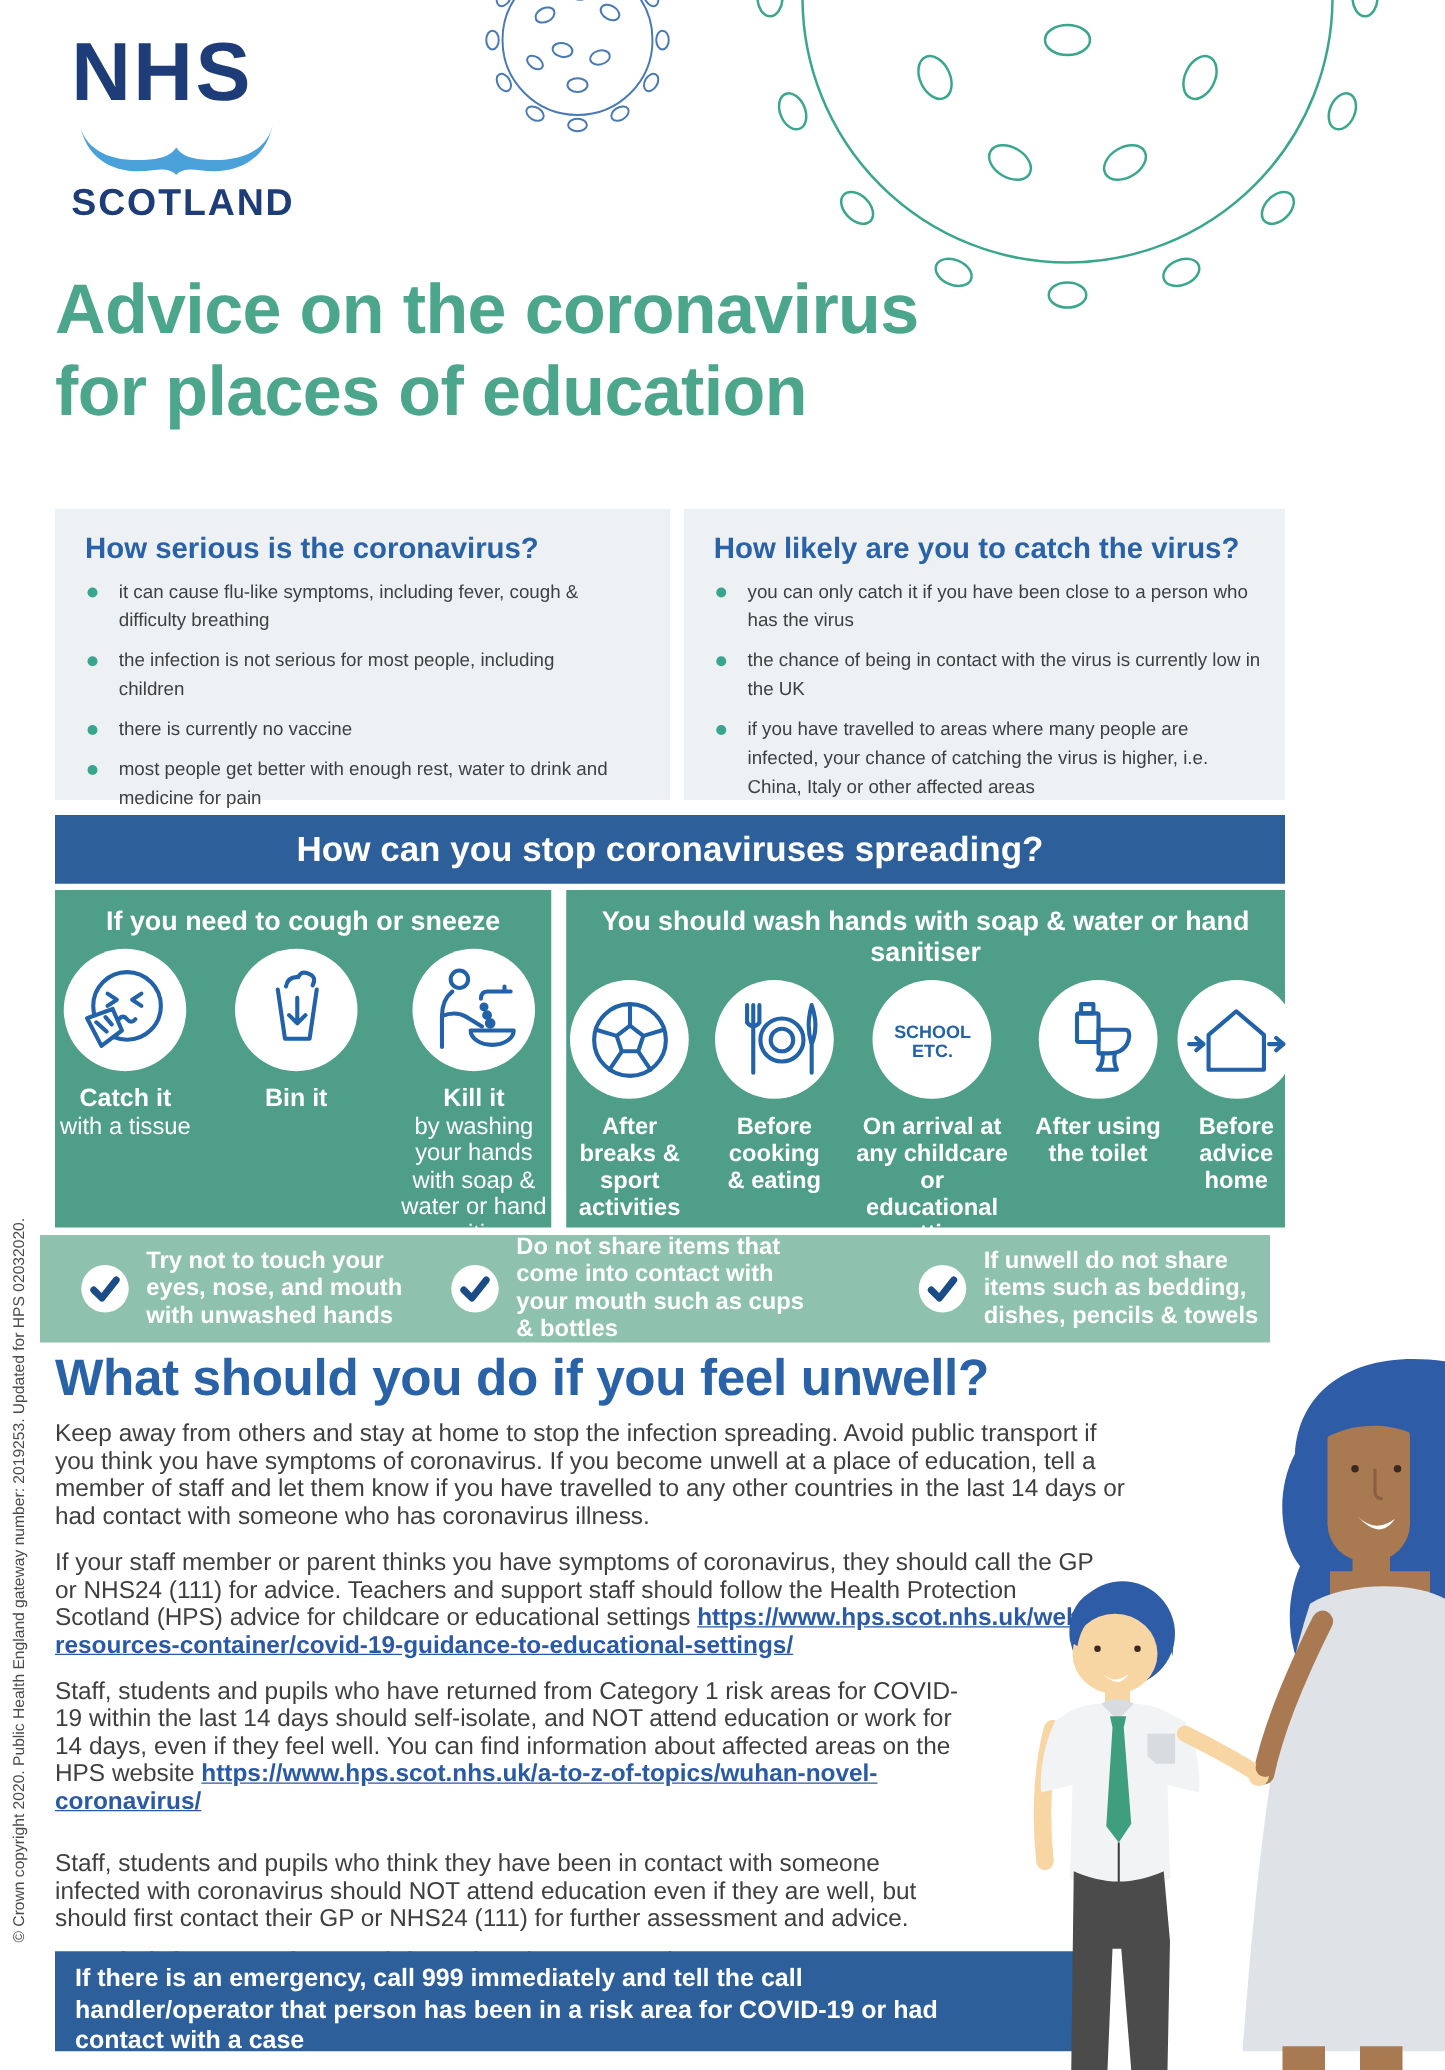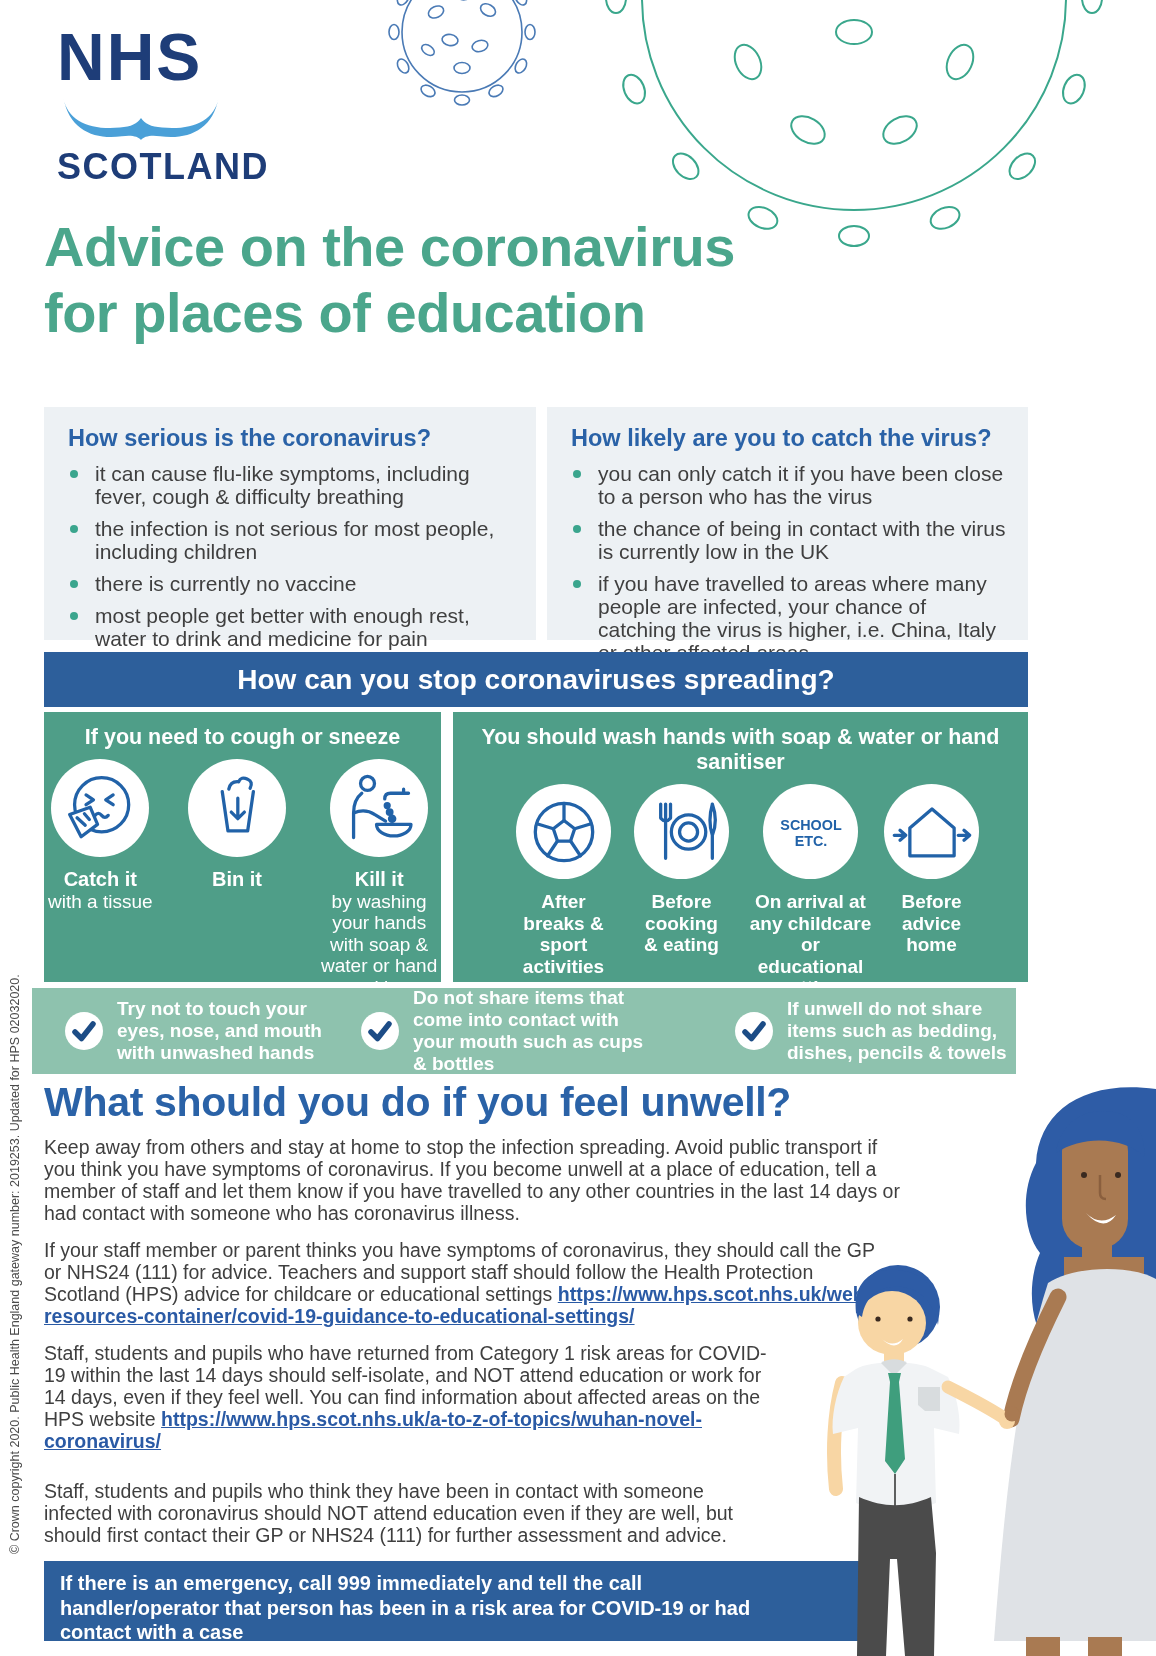--- a/index.html
+++ b/index.html
@@ -3,31 +3,31 @@
 <meta charset="utf-8">
 <style>
   html,body{margin:0;padding:0;background:#fff;}
   *{box-sizing:border-box;}
   .page{position:relative;width:1156px;height:1656px;overflow:hidden;background:#fff;
         font-family:"Liberation Sans",sans-serif;color:#3f3f3f;}
   
   .nhs-logo{position:absolute;left:57px;top:24px;width:180px;}
   .nhs-word{font-size:66px;font-weight:700;color:#1e3d78;letter-spacing:2px;line-height:1;}
   .nhs-wave{display:block;margin-top:6px;width:168px;height:44px;}
-  .nhs-scotland{font-size:36px;font-weight:700;color:#1e3d78;letter-spacing:1.5px;margin-top:6px;}
+  .nhs-scotland{font-size:30px;font-weight:700;color:#1e3d78;letter-spacing:1.5px;margin-top:6px;}
   .virus{position:absolute;}
   .page-title{position:absolute;left:44px;top:214px;font-size:56px;line-height:66px;
               font-weight:700;color:#4ba68c;letter-spacing:-0.5px;}
   
   .info-box{position:absolute;top:407px;height:233px;background:#edf1f4;padding:18px 18px 0 24px;}
   .info-box.left{left:44px;width:492px;}
   .info-box.right{left:547px;width:481px;}
   .info-box h3{margin:0 0 10px 0;font-size:23.5px;color:#2a62a7;}
   .info-box ul{margin:0;padding:0;list-style:none;}
-  .info-box li{position:relative;padding-left:27px;margin-bottom:9px;font-size:21px;line-height:23px;}
+  .info-box li{position:relative;padding-left:27px;margin-bottom:9px;font-size:15px;line-height:23px;}
   .info-box li .dot{position:absolute;left:2px;top:8px;width:8px;height:8px;border-radius:50%;background:#3aa58d;}
   .info-box.left li{max-width:432px;}
   .info-box.right li{max-width:450px;}
   
   .spread-banner{position:absolute;left:44px;top:652px;width:984px;height:55px;background:#2d5f9b;
                  color:#fff;font-size:28px;font-weight:700;text-align:center;line-height:55px;}
   
   .green-panel{position:absolute;top:712px;height:270px;background:#4f9e88;color:#fff;}
   .green-panel.cough{left:44px;width:397px;}
   .green-panel.wash{left:453px;width:575px;}
@@ -310,20 +310,33 @@
         <div class="icon-label" style="max-width:90px">Before cooking &amp; eating</div>
       </div>
       <div class="icon-col" style="width:128px">
         <div class="circle">
           <svg viewBox="0 0 100 100">
             <text class="school-text" x="50" y="48" text-anchor="middle">SCHOOL</text>
             <text class="school-text" x="50" y="67" text-anchor="middle">ETC.</text>
           </svg>
         </div>
         <div class="icon-label" style="max-width:128px">On arrival at any childcare or educational setting</div>
+      </div>
+      <div class="icon-col" style="width:112px">
+        <div class="circle">
+          <svg viewBox="0 0 100 100">
+              <g class="ico" stroke-width="3.6">
+            <rect x="30" y="24" width="21" height="28" rx="2"></rect>
+            <rect x="34" y="15" width="12" height="9"></rect>
+            <path d="M51,40 H77 q4,0 4,6 q-2,17 -21,17 h-9 Z"></path>
+            <path d="M55,63 q1,11 -5,16 h19 q-4,-8 -2,-16"></path>
+          </g>
+            </svg>
+        </div>
+        <div class="icon-label" style="max-width:112px">After using the toilet</div>
       </div>
       <div class="icon-col" style="width:78px">
         <div class="circle">
           <svg viewBox="0 0 100 100">
               <g class="ico" stroke-width="3.6">
             <path d="M50,22 L77,45 V79 H23 V45 Z"></path>
             <path d="M4,54 h13 M11,48 l7,6 l-7,6"></path>
             <path d="M82,54 h13 M89,48 l7,6 l-7,6"></path>
           </g>
             </svg>

